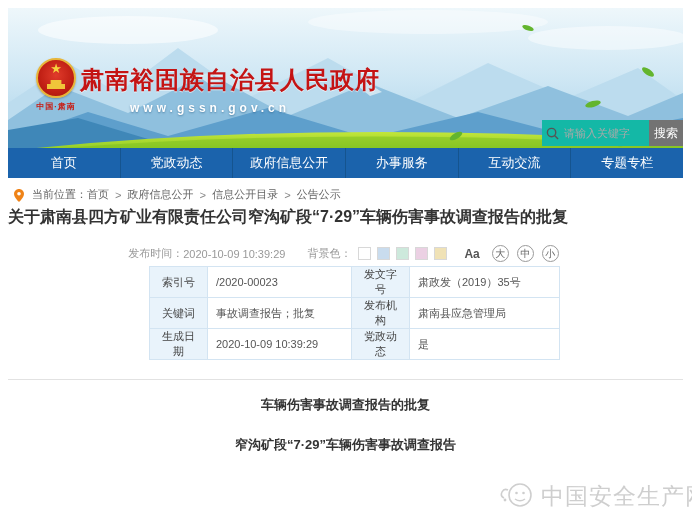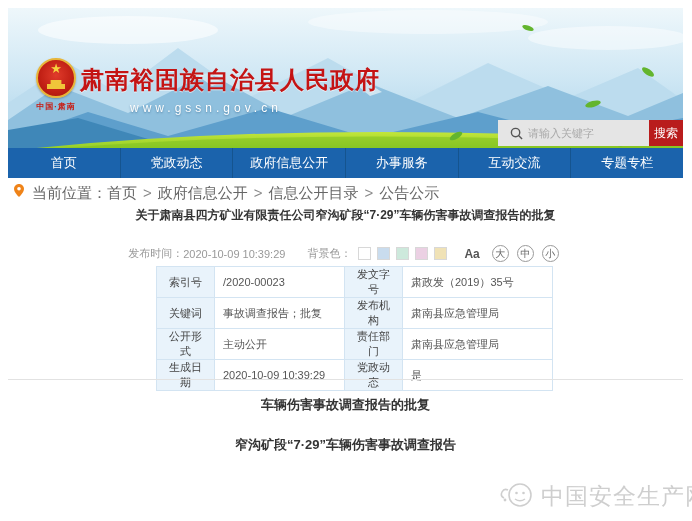--- a/index.html
+++ b/index.html
@@ -13,64 +13,64 @@
   .emblem-wrap { position:absolute; left:22px; top:50px; width:52px; text-align:center; }
   .emblem { width:40px; height:40px; margin:0 auto; border-radius:50%;
             background:radial-gradient(circle at 50% 42%, #e03b2b 0%, #c01f14 60%, #9f130b 100%);
             border:2px solid #e7b53a; position:relative; box-shadow:0 1px 2px rgba(0,0,0,.25); }
   .emblem .star { position:absolute; left:0; right:0; top:1px; color:#f6d23e; font-size:13px; text-align:center; }
   .emblem .gate { position:absolute; left:9px; right:9px; bottom:7px; height:9px; background:#f0c53a;
                   clip-path:polygon(0 100%,100% 100%,100% 45%,80% 45%,80% 0,20% 0,20% 45%,0 45%); }
   .emblem-label { margin-top:3px; font-size:8px; font-weight:bold; color:#c81b12; letter-spacing:1px; }
   .site-title { position:absolute; left:72px; top:56px; font-size:24px; font-weight:bold; color:#c41414;
                 letter-spacing:1px; text-shadow:0 1px 0 rgba(255,255,255,.6); white-space:nowrap; }
-  .site-url { position:absolute; left:122px; top:93px; font-size:12px; font-weight:normal; color:#ffffff;
+  .site-url { position:absolute; left:122px; top:93px; font-size:12px; font-weight:bold; color:#ffffff;
               letter-spacing:4px; text-shadow:0 1px 2px rgba(40,90,130,.55); }
   .search-bar { position:absolute; left:490px; top:112px; width:185px; height:26px; display:flex; }
-  .search-input-wrap { flex:1; background:#e5e5e5; display:flex; align-items:center; padding:0 12px; }
+  .search-input-wrap { flex:1; background:#14b8a6; display:flex; align-items:center; padding:0 4px;margin-left:44px; }
   .search-input-wrap svg { flex:0 0 auto; margin-right:5px; }
   .search-input { border:none; outline:none; width:100%; font-size:11px; color:#333; background:transparent;
                   font-family:"Liberation Sans",sans-serif; }
   .search-input::placeholder { color:#a9a9a9; }
-  .search-btn { flex:0 0 34px; background:#b91c1c; color:#fff; font-size:12px; border:none; cursor:pointer;
+  .search-btn { flex:0 0 34px; background:#737373; color:#fff; font-size:12px; border:none; cursor:pointer;
                 font-family:"Liberation Sans",sans-serif; }
 
   
   .nav { position:absolute; left:8px; top:148px; width:675px; height:30px; background:#1b63ac; display:flex; }
   .nav-item { flex:1; display:flex; align-items:center; justify-content:center; color:#ffffff; font-size:13px;
               cursor:pointer; border-right:1px solid #15548f; }
   .nav-item:last-child { border-right:none; }
 
   
-  .breadcrumb { position:absolute; left:8px; top:184px; width:675px; height:18px; display:flex; align-items:flex-start;
-                font-size:15px; color:#666; }
+  .breadcrumb { position:absolute; left:8px; top:184px; width:675px; height:18px; display:flex; align-items:flex-end;
+                font-size:11px; color:#666;font-family:Liberation Mono, monospace; }
   .breadcrumb .pin { margin:0 8px 0 6px; display:inline-flex; }
   .breadcrumb a { color:#666; text-decoration:none; cursor:pointer; }
   .breadcrumb .sep { margin:0 6px; color:#888; }
 
   
-  .article-title { position:absolute; left:8px; top:207px; width:675px; text-align:center; font-size:12px;
+  .article-title { position:absolute; left:8px; top:207px; width:675px; font-size:16px;
                    font-weight:bold; color:#333; }
   .meta-row { position:absolute; left:8px; top:245px; width:675px; display:flex; align-items:center;
               justify-content:center; font-size:11px; color:#999; }
   .meta-row .time { margin-right:22px; color:#999; }
   .meta-row .bg-label { margin-right:4px; }
   .swatch { width:13px; height:13px; border:1px solid #d8d8d8; margin:0 3px; display:inline-block; cursor:pointer; }
   .aa { margin:0 8px 0 14px; font-size:12px; font-weight:bold; color:#555; cursor:pointer; }
   .size-btn { width:17px; height:17px; border:1px solid #9a9a9a; border-radius:50%; color:#666; font-size:10px;
               display:inline-flex; align-items:center; justify-content:center; margin:0 4px; cursor:pointer;
               background:#fff; }
 
   
   .info-table-wrap { position:absolute; left:17px; top:266px; width:675px; display:flex; justify-content:center; }
   table.info { border-collapse:collapse; }
   table.info th, table.info td { border:1px solid #d3e4f2; font-size:11px; font-weight:normal; height:26px;
                                  padding:0 8px; text-align:left; color:#555; }
   table.info th { background:#e9f3fb; width:58px; text-align:center; color:#444; }
-  table.info td.v1 { width:130px;border-radius:12px; }
+  table.info td.v1 { width:144px;border-radius:12px; }
   table.info td.v2 { width:150px; }
 
   .divider { position:absolute; left:8px; top:379px; width:675px; height:0; border-top:1px solid #e2e2e2; }
 
   
   .article-body { position:absolute; left:8px; top:396px; width:675px; color:#4d4d4d; }
   .article-body h3 { font-size:13px; font-weight:bold; color:#333; text-align:center; }
   .article-body h3.h2 { margin-top:22px; }
   .article-body p { margin-top:16px; padding:0 66px 0 72px; font-size:12.5px; line-height:26px;
                     text-indent:2em; text-align:justify; }
@@ -195,26 +195,20 @@
           <th>发文字号</th>
           <td class="v2">肃政发（2019）35号</td>
         </tr>
         <tr>
           <th>关键词</th>
           <td class="v1">事故调查报告；批复</td>
           <th>发布机构</th>
           <td class="v2">肃南县应急管理局</td>
         </tr>
         <tr>
-          <th>公开形式</th>
-          <td class="v1">主动公开</td>
-          <th>责任部门</th>
-          <td class="v2">肃南县应急管理局</td>
-        </tr>
-        <tr>
           <th>生成日期</th>
           <td class="v1">2020-10-09 10:39:29</td>
           <th>党政动态</th>
           <td class="v2">是</td>
         </tr>
       </tbody>
     </table>
   </div>
 
   <div class="divider"></div>

